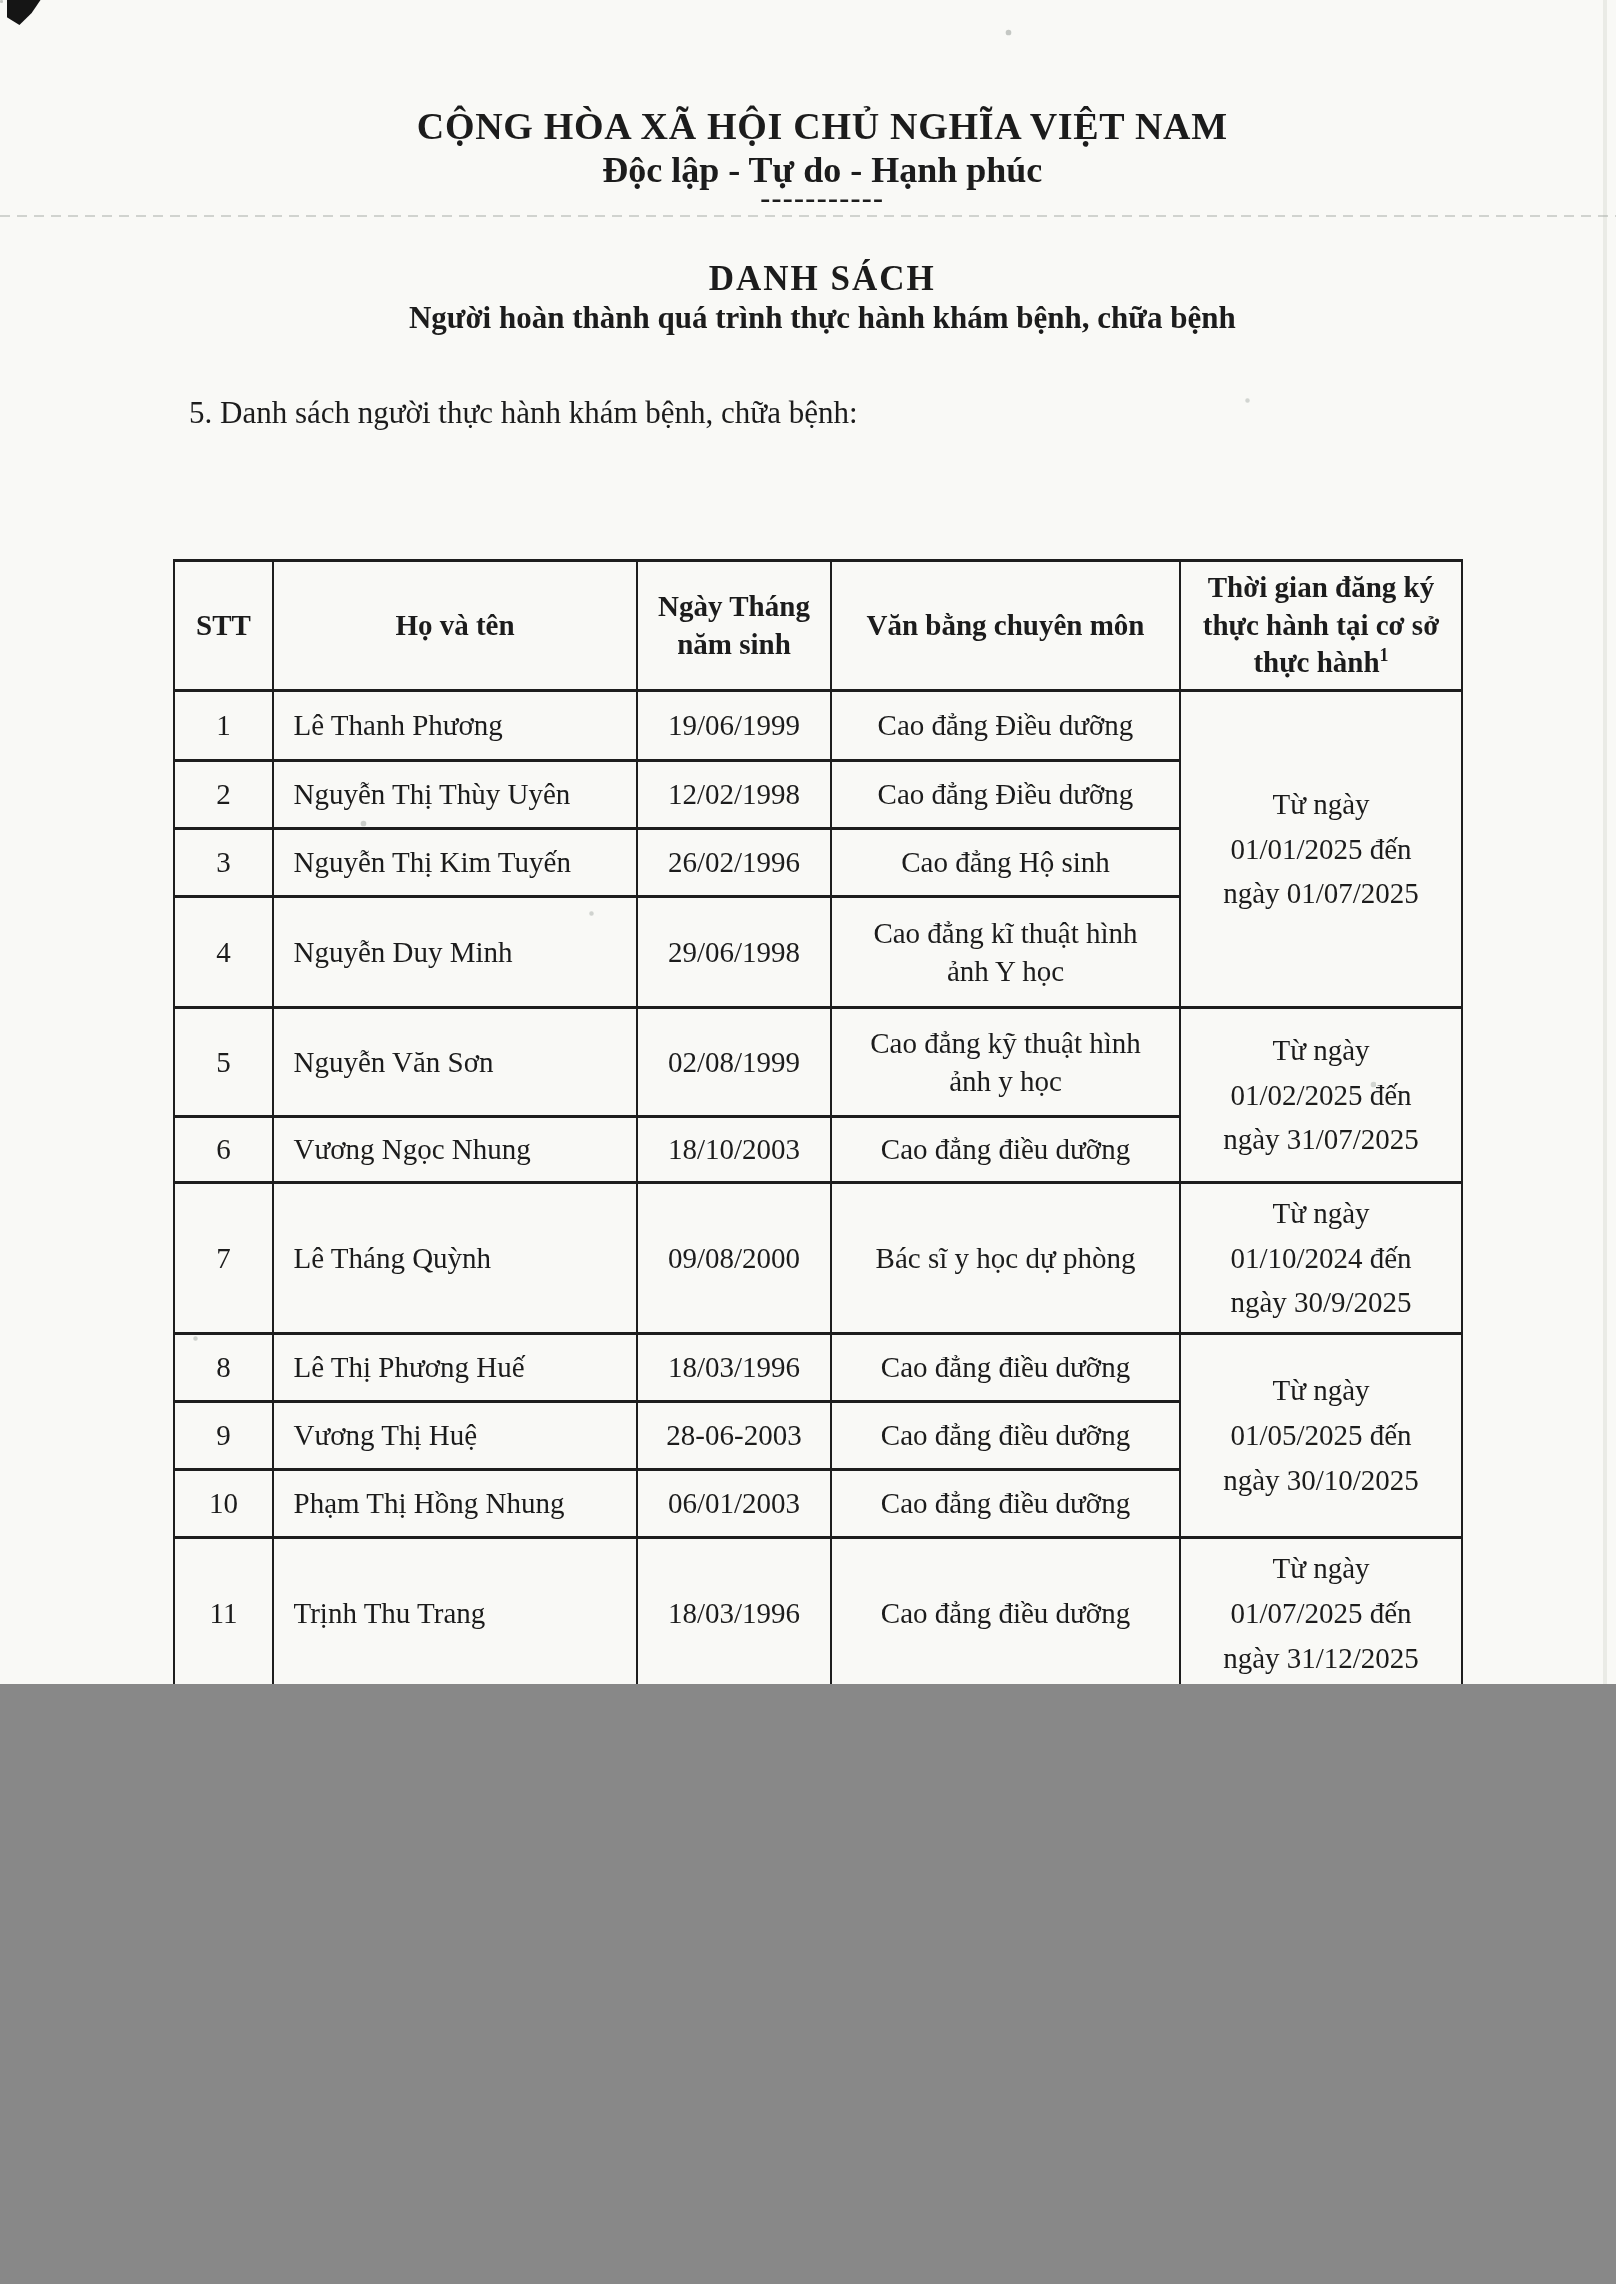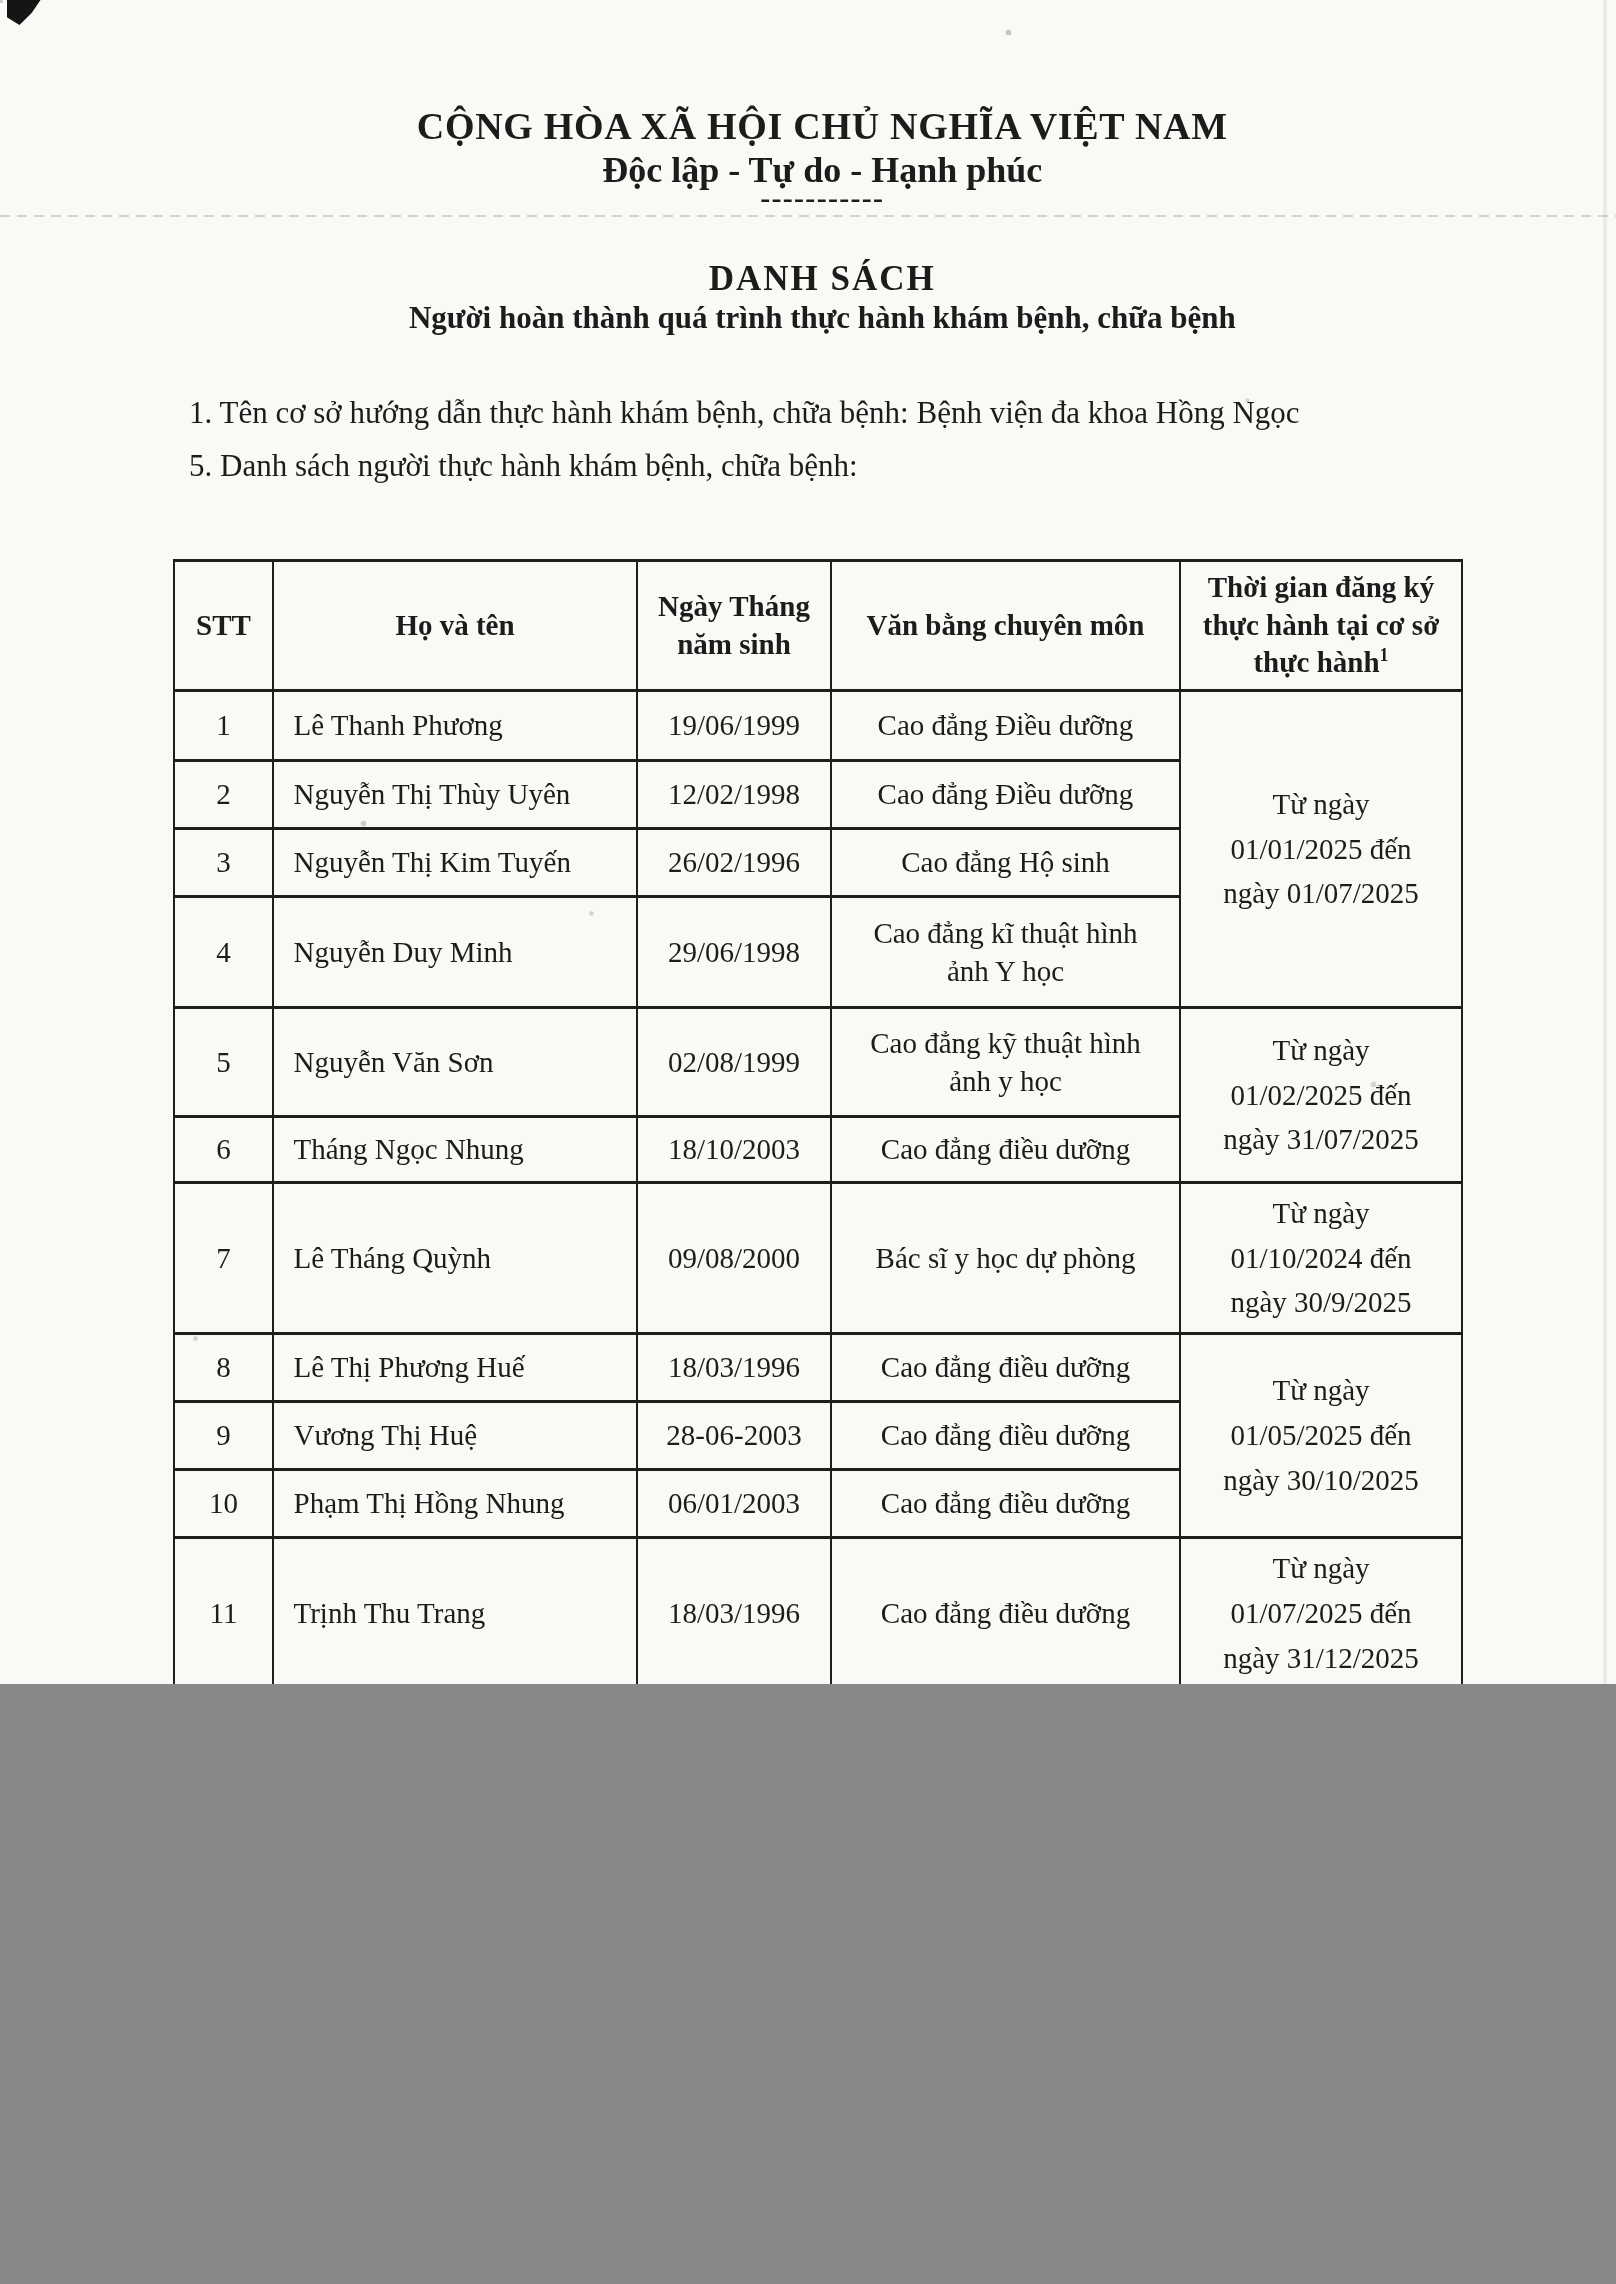--- a/index.html
+++ b/index.html
@@ -75,21 +75,20 @@
 
   <div class="centered nat-title">CỘNG HÒA XÃ HỘI CHỦ NGHĨA VIỆT NAM</div>
   <div class="centered nat-motto">Độc lập - Tự do - Hạnh phúc</div>
   <div class="centered nat-dash">-----------</div>
   <div class="scanline"></div>
 
   <div class="centered doc-title">DANH SÁCH</div>
   <div class="centered doc-subtitle">Người hoàn thành quá trình thực hành khám bệnh, chữa bệnh</div>
 
   <div class="intro">
-    <div>1. Tên cơ sở hướng dẫn thực hành khám bệnh, chữa bệnh: Bệnh viện đa khoa Hồng Ngọc</div>
     <div>5. Danh sách người thực hành khám bệnh, chữa bệnh:</div>
   </div>
 
   <table class="main">
     <colgroup>
       <col class="c-stt">
         <col class="c-name">
         <col class="c-dob">
         <col class="c-degree">
         <col class="c-period">
@@ -136,21 +135,21 @@
           <td class="cell-stt">5</td>
           <td class="cell-name">Nguyễn Văn Sơn</td>
           <td class="cell-dob">02/08/1999</td>
           <td class="cell-degree">Cao đẳng kỹ thuật hình ảnh y học</td>
           <td class="cell-period" rowspan="2">Từ ngày
 01/02/2025 đến
 ngày 31/07/2025</td>
         </tr>
         <tr style="height: 66px;">
           <td class="cell-stt">6</td>
-          <td class="cell-name">Tháng Ngọc Nhung</td>
+          <td class="cell-name">Vương Ngọc Nhung</td>
           <td class="cell-dob">18/10/2003</td>
           <td class="cell-degree">Cao đẳng điều dưỡng</td>
         </tr>
         <tr style="height: 151px;">
           <td class="cell-stt">7</td>
           <td class="cell-name">Lê Tháng Quỳnh</td>
           <td class="cell-dob">09/08/2000</td>
           <td class="cell-degree">Bác sĩ y học dự phòng</td>
           <td class="cell-period" rowspan="1">Từ ngày
 01/10/2024 đến

